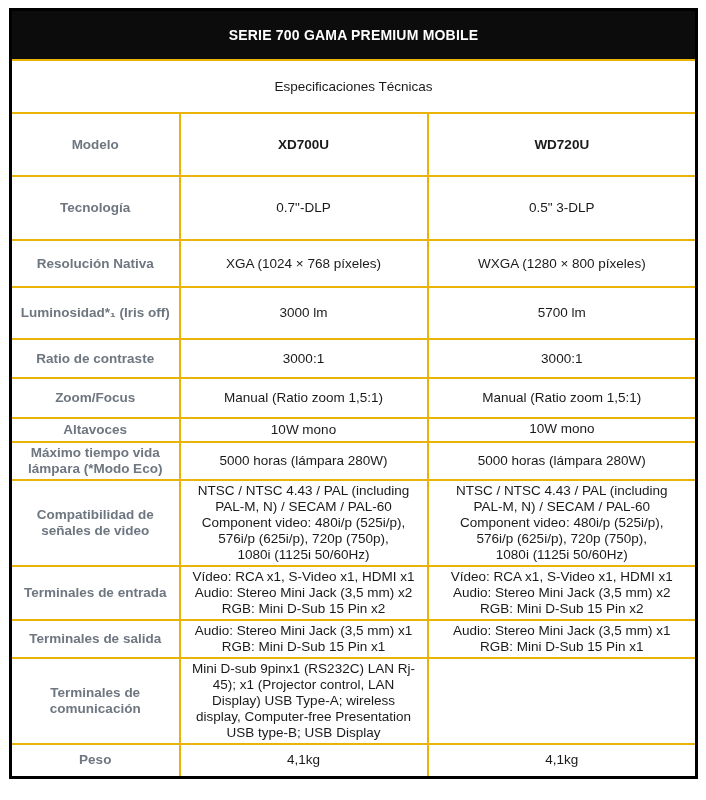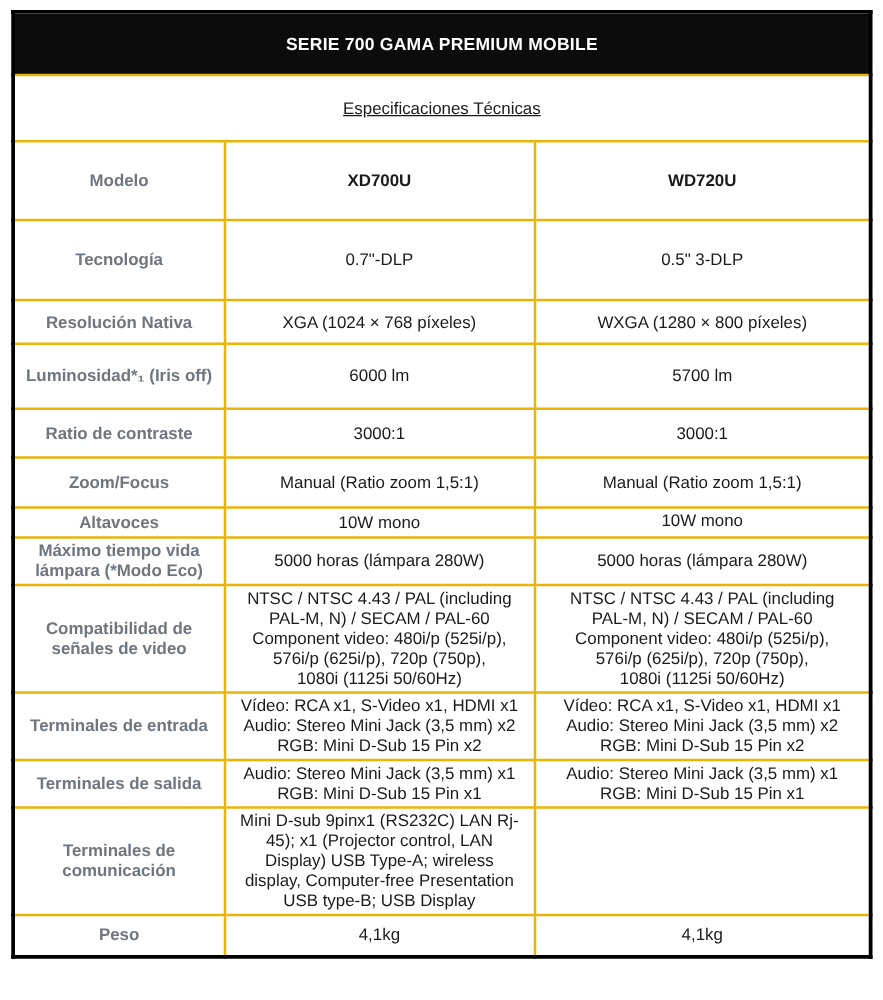--- a/index.html
+++ b/index.html
@@ -33,36 +33,35 @@
   td.title-cell{
     background:#0c0c0c;
     color:#ffffff;
     font-weight:bold;
     font-size:14px;
     letter-spacing:.2px;
     height:44px;
   }
   td.subtitle-cell{
     height:47px;
-    text-decoration:underline;
   }
   td.label{
     color:#6e7680;
     font-weight:bold;
   }
   td.value{
     white-space:pre-line;
     padding:2px 8px;
   }
   tr.model-row td.value{font-weight:bold;}
   td.vbottom{vertical-align:bottom;padding-bottom:4px;}
   
   tr.r0{height:63px;}
   tr.r1{height:64px;}
-  tr.r2{height:35px;}
+  tr.r2{height:47px;}
   tr.r3{height:52px;}
   tr.r4{height:39px;}
   tr.r5{height:40px;}
   tr.r6{height:24px;}
   tr.r7{height:36px;}
   tr.r8{height:81px;}
   tr.r9{height:52px;}
   tr.r10{height:35px;}
   tr.r11{height:83px;}
   tr.r12{height:34px;}
@@ -96,21 +95,21 @@
         <td class="value">0.7"-DLP</td>
         <td class="value">0.5" 3-DLP</td>
       </tr>
       <tr class="r2">
         <td class="label">Resolución Nativa</td>
         <td class="value">XGA (1024 × 768 píxeles)</td>
         <td class="value">WXGA (1280 × 800 píxeles)</td>
       </tr>
       <tr class="r3">
         <td class="label">Luminosidad*₁  (Iris off)</td>
-        <td class="value">6000 lm</td>
+        <td class="value">3000 lm</td>
         <td class="value">5700 lm</td>
       </tr>
       <tr class="r4">
         <td class="label">Ratio de contraste</td>
         <td class="value">3000:1</td>
         <td class="value">3000:1</td>
       </tr>
       <tr class="r5">
         <td class="label">Zoom/Focus</td>
         <td class="value">Manual (Ratio zoom 1,5:1)</td>

